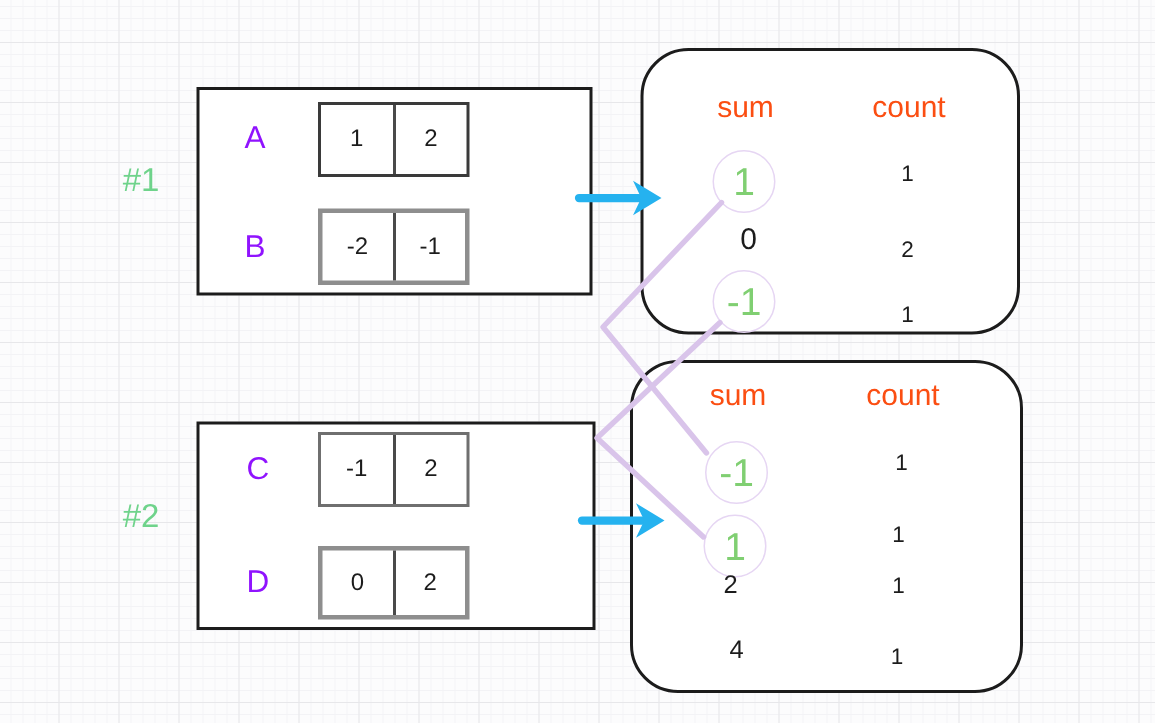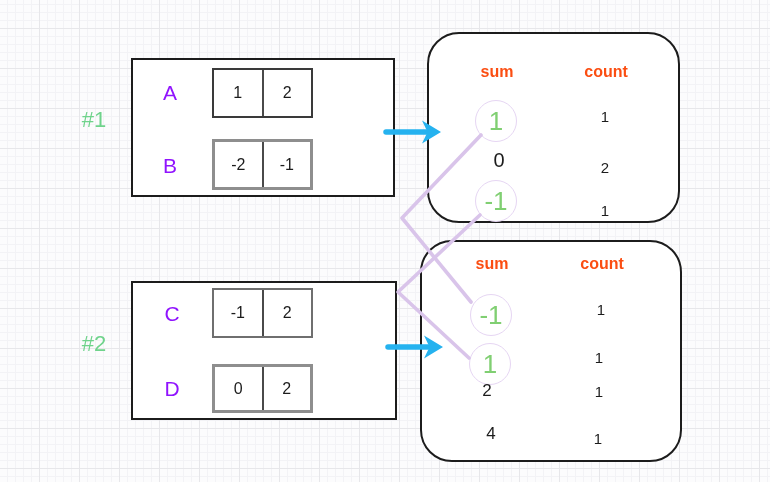--- a/index.html
+++ b/index.html
@@ -17,21 +17,21 @@
   }
   .abs{position:absolute;transform:translate(-50%,-50%);white-space:nowrap;line-height:1;}
   .rect{position:absolute;background:#fff;border:2px solid #1c1c1c;box-sizing:border-box;}
   .round{position:absolute;background:#fff;border:2px solid #1c1c1c;border-radius:32px;box-sizing:border-box;}
   .pair{position:absolute;display:flex;background:#fff;box-sizing:border-box;}
   .cell{flex:1;display:flex;align-items:center;justify-content:center;
         font-size:16px;color:#1c1c1c;}
   .cell+.cell{border-left:2px solid #4a4a4a;}
   .glabel{font-size:22px;font-weight:500;color:#6fd38b;}
   .letter{font-size:21px;font-weight:500;color:#9013fe;}
-  .hdr{font-size:16px;color:#fb4e12;font-weight:bold;}
+  .hdr{font-size:20px;color:#fb4e12;}
   .cnt{font-size:15px;color:#1c1c1c;}
   .sumv{font-size:18px;color:#1c1c1c;}
   .circle{
     position:absolute;transform:translate(-50%,-50%);
     width:42px;height:42px;border-radius:50%;
     border:1.6px solid #e6d6f3;box-sizing:border-box;
     display:flex;align-items:center;justify-content:center;
     font-size:26px;color:#80cf72;background:transparent;
   }
   svg.overlay{position:absolute;left:0;top:0;pointer-events:none;}

